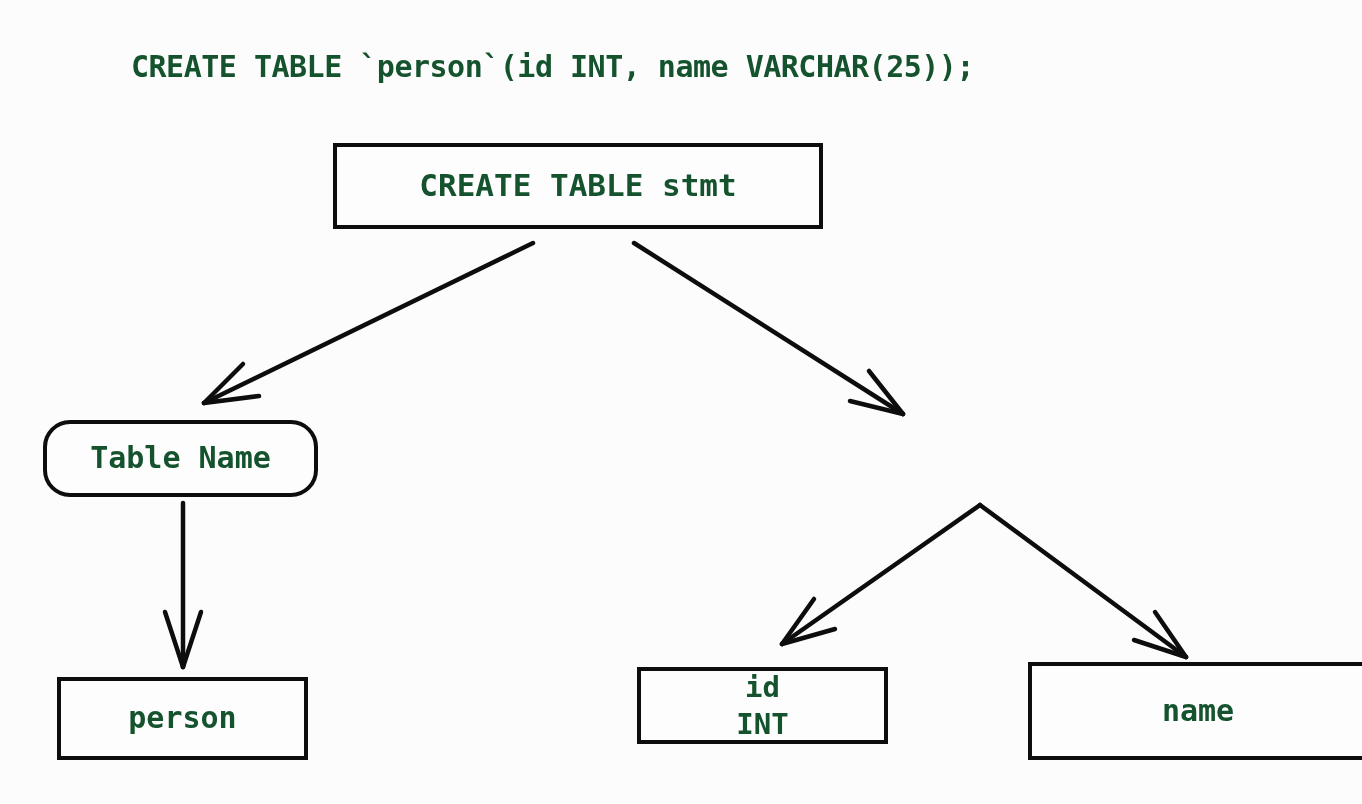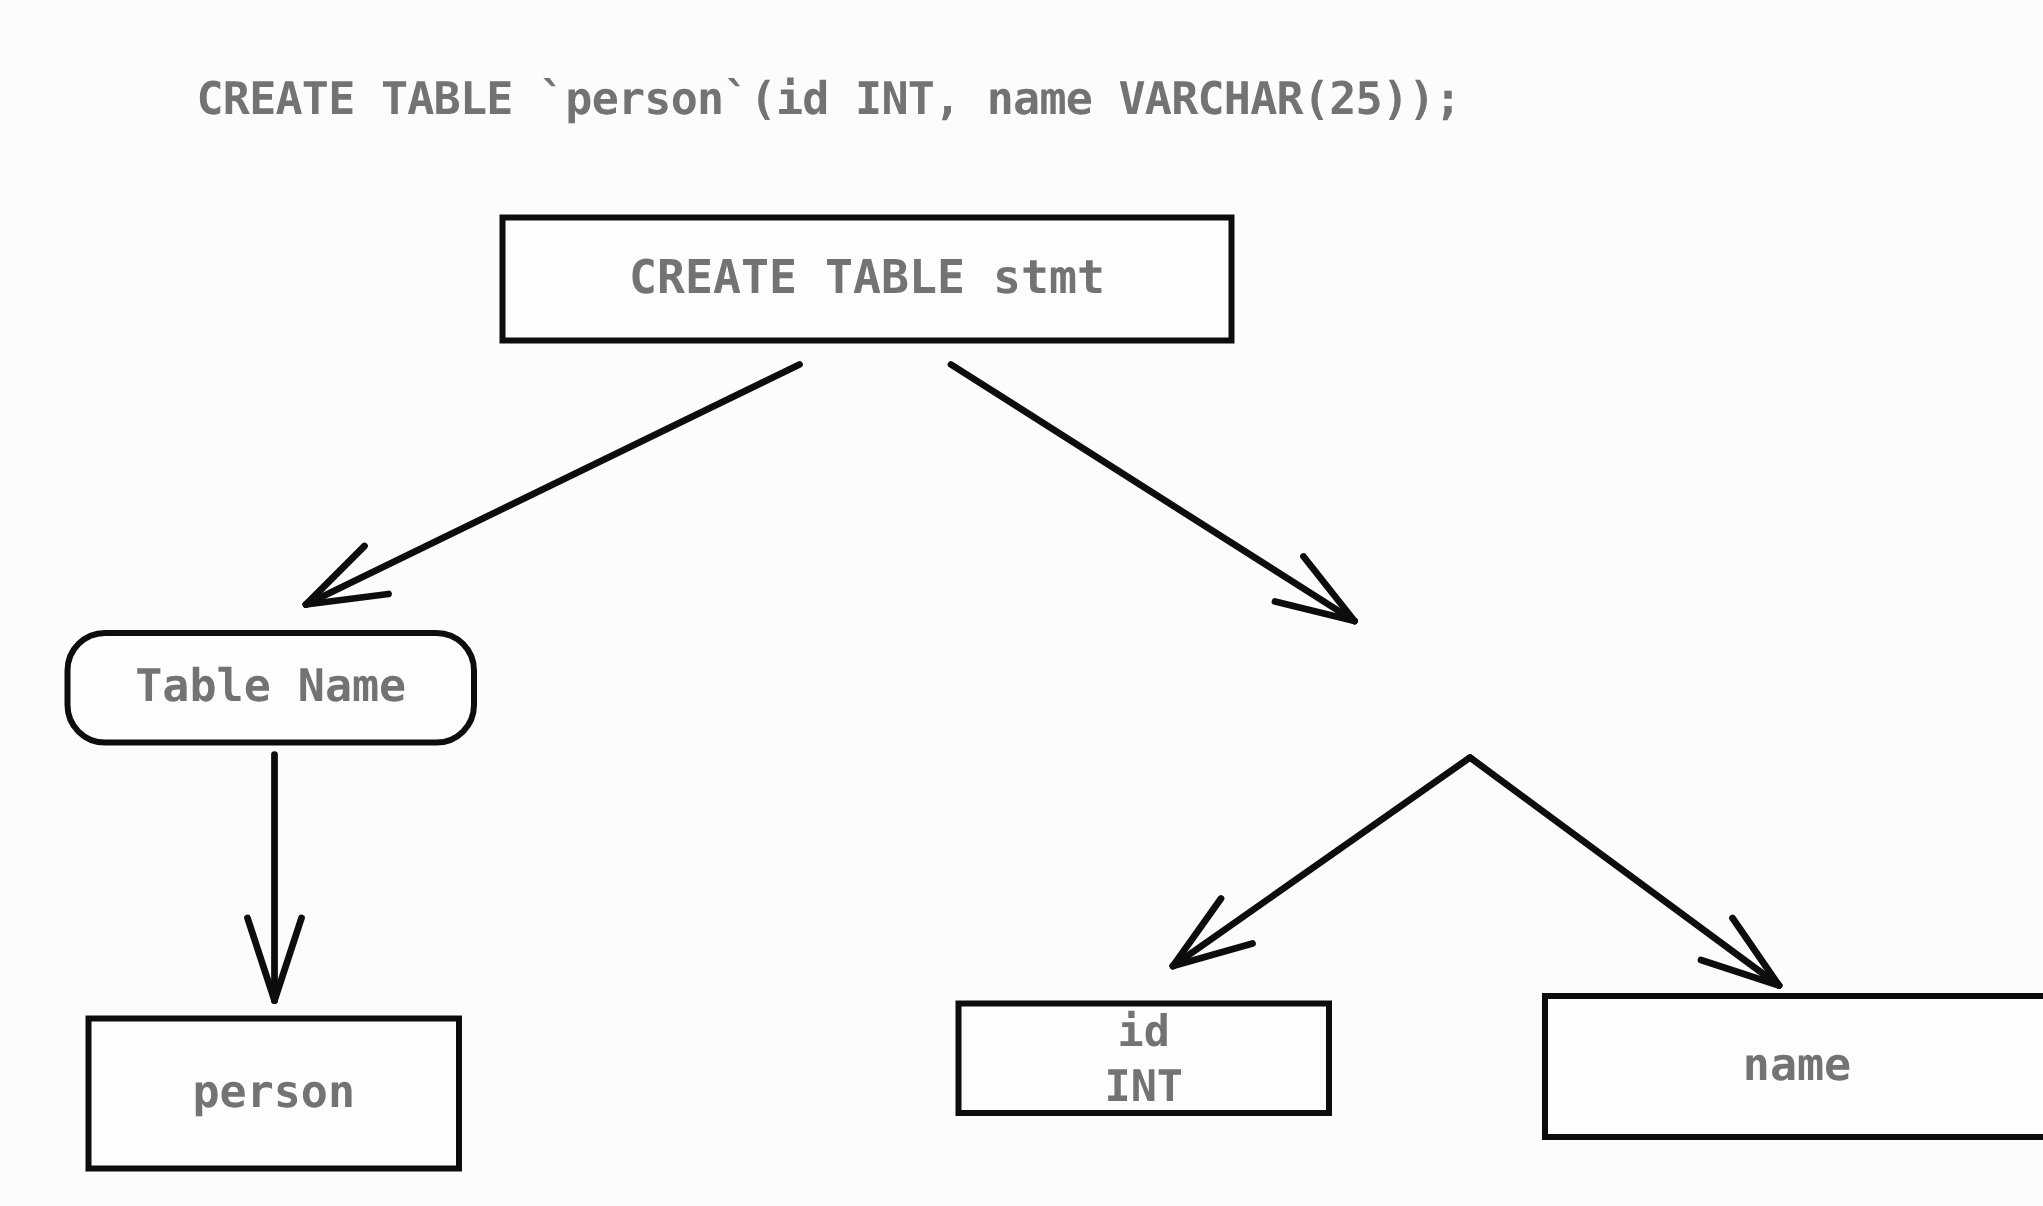--- a/index.html
+++ b/index.html
@@ -7,21 +7,21 @@
     padding: 0;
     background: #ffffff;
   }
   .canvas {
     position: relative;
     width: 1362px;
     height: 804px;
     background: #fcfcfc;
     font-family: "DejaVu Sans Mono", "Liberation Mono", monospace;
     font-weight: bold;
-    color: #737373;
+    color: #14532d;
     overflow: hidden;
   }
   .sql-title {
     position: absolute;
     left: 131px;
     top: 50px;
     font-size: 30px;
     line-height: 34px;
     white-space: pre;
     letter-spacing: -0.5px;
@@ -48,21 +48,21 @@
     align-items: center;
     justify-content: center;
     font-size: 30px;
     line-height: 1.27;
     text-align: center;
     white-space: pre;
   }
   .node-root       { left: 333px; top: 143px; width: 490px; height: 86px;  font-size: 31px; }
   .node-table-name { left: 43px;  top: 420px; width: 275px; height: 77px; border-radius: 27px; }
   .node-columns    { left: 852px; top: 428px; width: 276px; height: 77px; }
-  .node-person     { left: 57px;  top: 677px; width: 251px; height: 104px; }
+  .node-person     { left: 57px;  top: 677px; width: 251px; height: 83px; }
   .node-id         { left: 637px; top: 667px; width: 251px; height: 77px; font-size: 29px; }
   .node-name       { left: 1028px; top: 662px; width: 340px; height: 98px; }
 </style>
 </head>
 <body>
 
 <div class="canvas">
 
   <div class="sql-title">CREATE TABLE `person`(id INT, name VARCHAR(25));</div>
 

